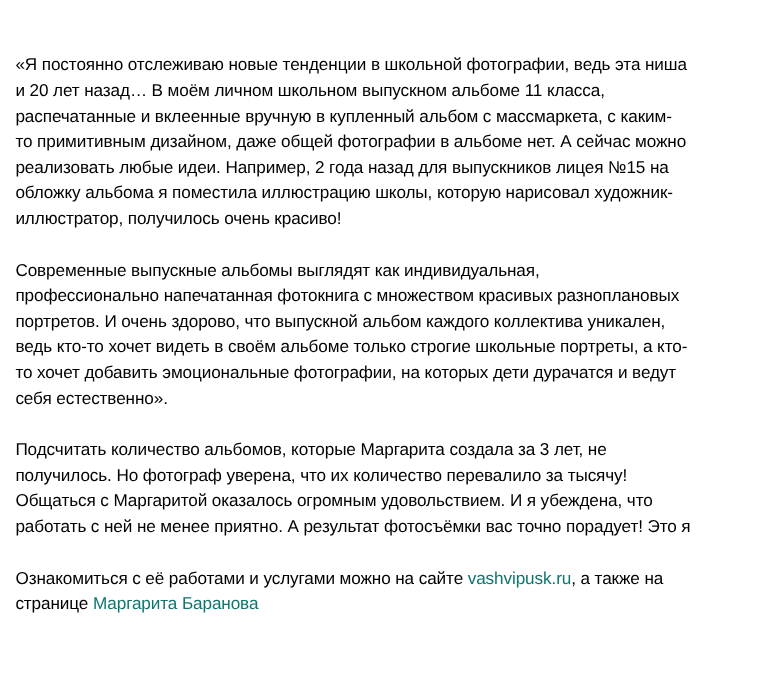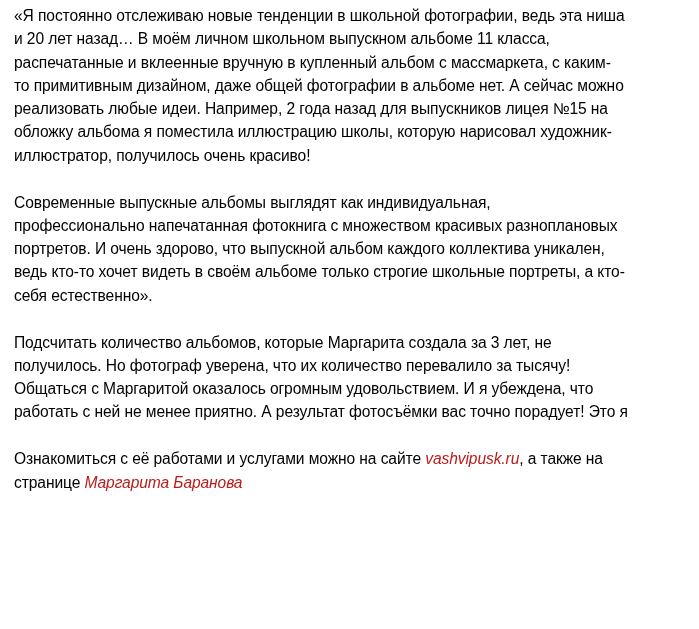--- a/index.html
+++ b/index.html
@@ -13,33 +13,33 @@
       overflow: hidden;
     }
     .article {
       padding: 4px 0 0 14px;
       width: 680px;
       font-family: "Liberation Sans", sans-serif;
       font-size: 15.6px;
       line-height: 23.3px;
       color: #000000;
       letter-spacing: -0.1px;
+      margin-top: 44px;
     }
     .para {
       margin: 0 0 23.5px 0;
     }
     .line {
       display: block;
       white-space: nowrap;
     }
     a.link {
-      color: #b91c1c;
+      color: #0f766e;
       text-decoration: none;
       cursor: pointer;
-      font-style: italic;
     }
   </style>
 </head>
 <body>
 
 <div class="article">
 
   <p class="para">
     <span class="line">«Я постоянно отслеживаю новые тенденции в школьной фотографии, ведь эта ниша</span>
     <span class="line">и 20 лет назад… В моём личном школьном выпускном альбоме 11 класса,</span>
@@ -48,20 +48,21 @@
     <span class="line">реализовать любые идеи. Например, 2 года назад для выпускников лицея №15 на</span>
     <span class="line">обложку альбома я поместила иллюстрацию школы, которую нарисовал художник-</span>
     <span class="line">иллюстратор, получилось очень красиво!</span>
   </p>
 
   <p class="para">
     <span class="line">Современные выпускные альбомы выглядят как индивидуальная,</span>
     <span class="line">профессионально напечатанная фотокнига с множеством красивых разноплановых</span>
     <span class="line">портретов. И очень здорово, что выпускной альбом каждого коллектива уникален,</span>
     <span class="line">ведь кто-то хочет видеть в своём альбоме только строгие школьные портреты, а кто-</span>
+    <span class="line">то хочет добавить эмоциональные фотографии, на которых дети дурачатся и ведут</span>
     <span class="line">себя естественно».</span>
   </p>
 
   <p class="para">
     <span class="line">Подсчитать количество альбомов, которые Маргарита создала за 3 лет, не</span>
     <span class="line">получилось. Но фотограф уверена, что их количество перевалило за тысячу!</span>
     <span class="line">Общаться с Маргаритой оказалось огромным удовольствием. И я убеждена, что</span>
     <span class="line">работать с ней не менее приятно. А результат фотосъёмки вас точно порадует! Это я</span>
   </p>
 

